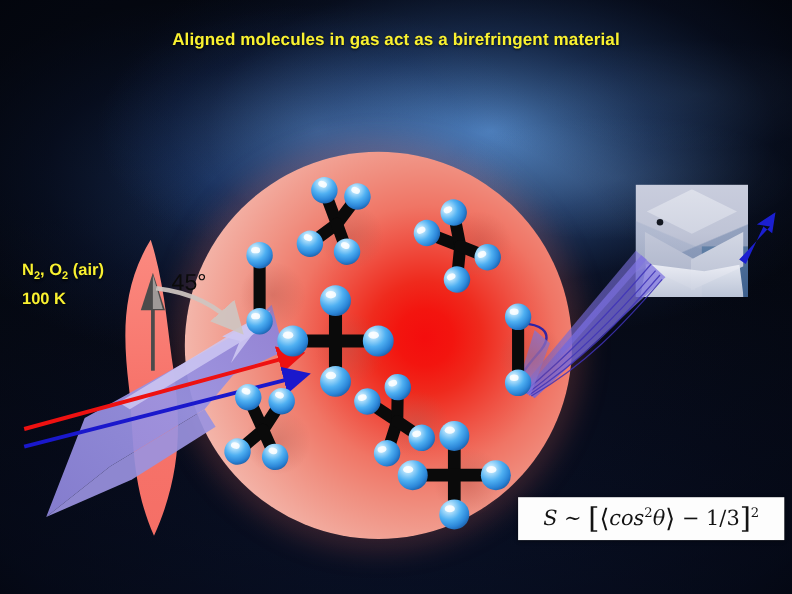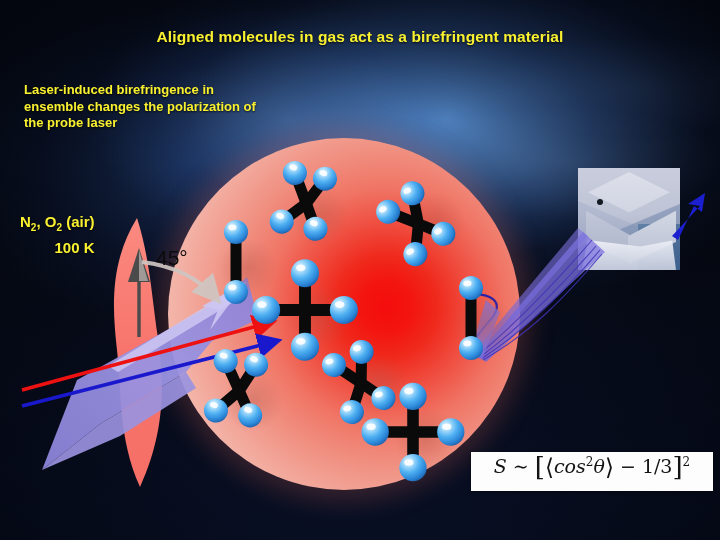--- a/index.html
+++ b/index.html
@@ -45,24 +45,23 @@
     font-size:15.5px;font-weight:bold;
     letter-spacing:.1px;
     text-shadow:0 1px 2px rgba(0,0,0,.75);
   }
   #caption{
     position:absolute;left:24px;top:82px;width:250px;
     color:#f9f130;font-size:13px;font-weight:bold;line-height:16.5px;
     text-shadow:0 1px 2px rgba(0,0,0,.8);
   }
   #gas-label{
-    position:absolute;left:20px;top:212px;
+    position:absolute;left:20px;top:236px;
     color:#f9f130;font-size:15px;font-weight:bold;line-height:20px;
     text-shadow:0 1px 2px rgba(0,0,0,.8);
-    text-align:right;
   }
   #gas-label sub{font-size:10px;}
   #angle-label{
     position:absolute;left:156px;top:246px;
     color:#0b0b0b;font-size:21px;font-weight:normal;
   }
   
   #cloud{
     position:absolute;left:168px;top:138px;width:352px;height:352px;
     border-radius:50%;
@@ -71,21 +70,21 @@
         #f40d0d 0%, #f3150f 9%, #ef2a1d 18%,
         #ef5042 30%, #f07565 42%, #f08f80 55%,
         #f2a79a 68%, #f4bcb1 80%, #f6cdc4 90%, #f8dad2 100%);
     box-shadow:0 0 26px 10px rgba(240,110,95,.22);
   }
   
   #formula-box{
     position:absolute;left:471px;top:452px;
     width:242px;height:39px;
     background:#fdfdfd;
-    display:flex;align-items:flex-start;justify-content:center;
+    display:flex;align-items:center;justify-content:center;
     box-shadow:0 1px 3px rgba(0,0,0,.5);
   }
   #formula{
     color:#131313;
     font-family:"DejaVu Serif", serif;
     font-size:19px;
     white-space:nowrap;
   }
   #formula .it{font-style:italic;}
   #formula .sup{font-size:12px;vertical-align:super;}
@@ -341,21 +340,20 @@
           <circle cx="-36" cy="0" r="13" fill="url(#gSphere)"></circle>
           <ellipse cx="-39.9" cy="-4.94" rx="4.42" ry="3.12" fill="#ffffff" opacity=".85"></ellipse>
           <circle cx="36" cy="0" r="13" fill="url(#gSphere)"></circle>
           <ellipse cx="32.1" cy="-4.94" rx="4.42" ry="3.12" fill="#ffffff" opacity=".85"></ellipse>
         </g>
       </g>
   </svg>
 
   <div id="title">Aligned molecules in gas act as a birefringent material</div>
 
-  <div id="caption">Laser-induced birefringence in ensemble changes the polarization of the probe laser</div>
 
   <div id="gas-label">
     <div><span>N</span><sub>2</sub><span>, O</span><sub>2</sub><span> (air)</span></div>
     <div>100 K</div>
   </div>
 
   <div id="angle-label">45°</div>
 
   <div id="formula-box">
     <div id="formula"><span class="it">S</span>&nbsp;<span>∼</span>&nbsp;<span class="brk">[</span><span class="ang">⟨</span><span class="it">cos</span><span class="sup">2</span><span class="it">θ</span><span class="ang">⟩</span>&nbsp;<span>−</span>&nbsp;<span>1/3</span><span class="brk">]</span><span class="sup">2</span></div>

